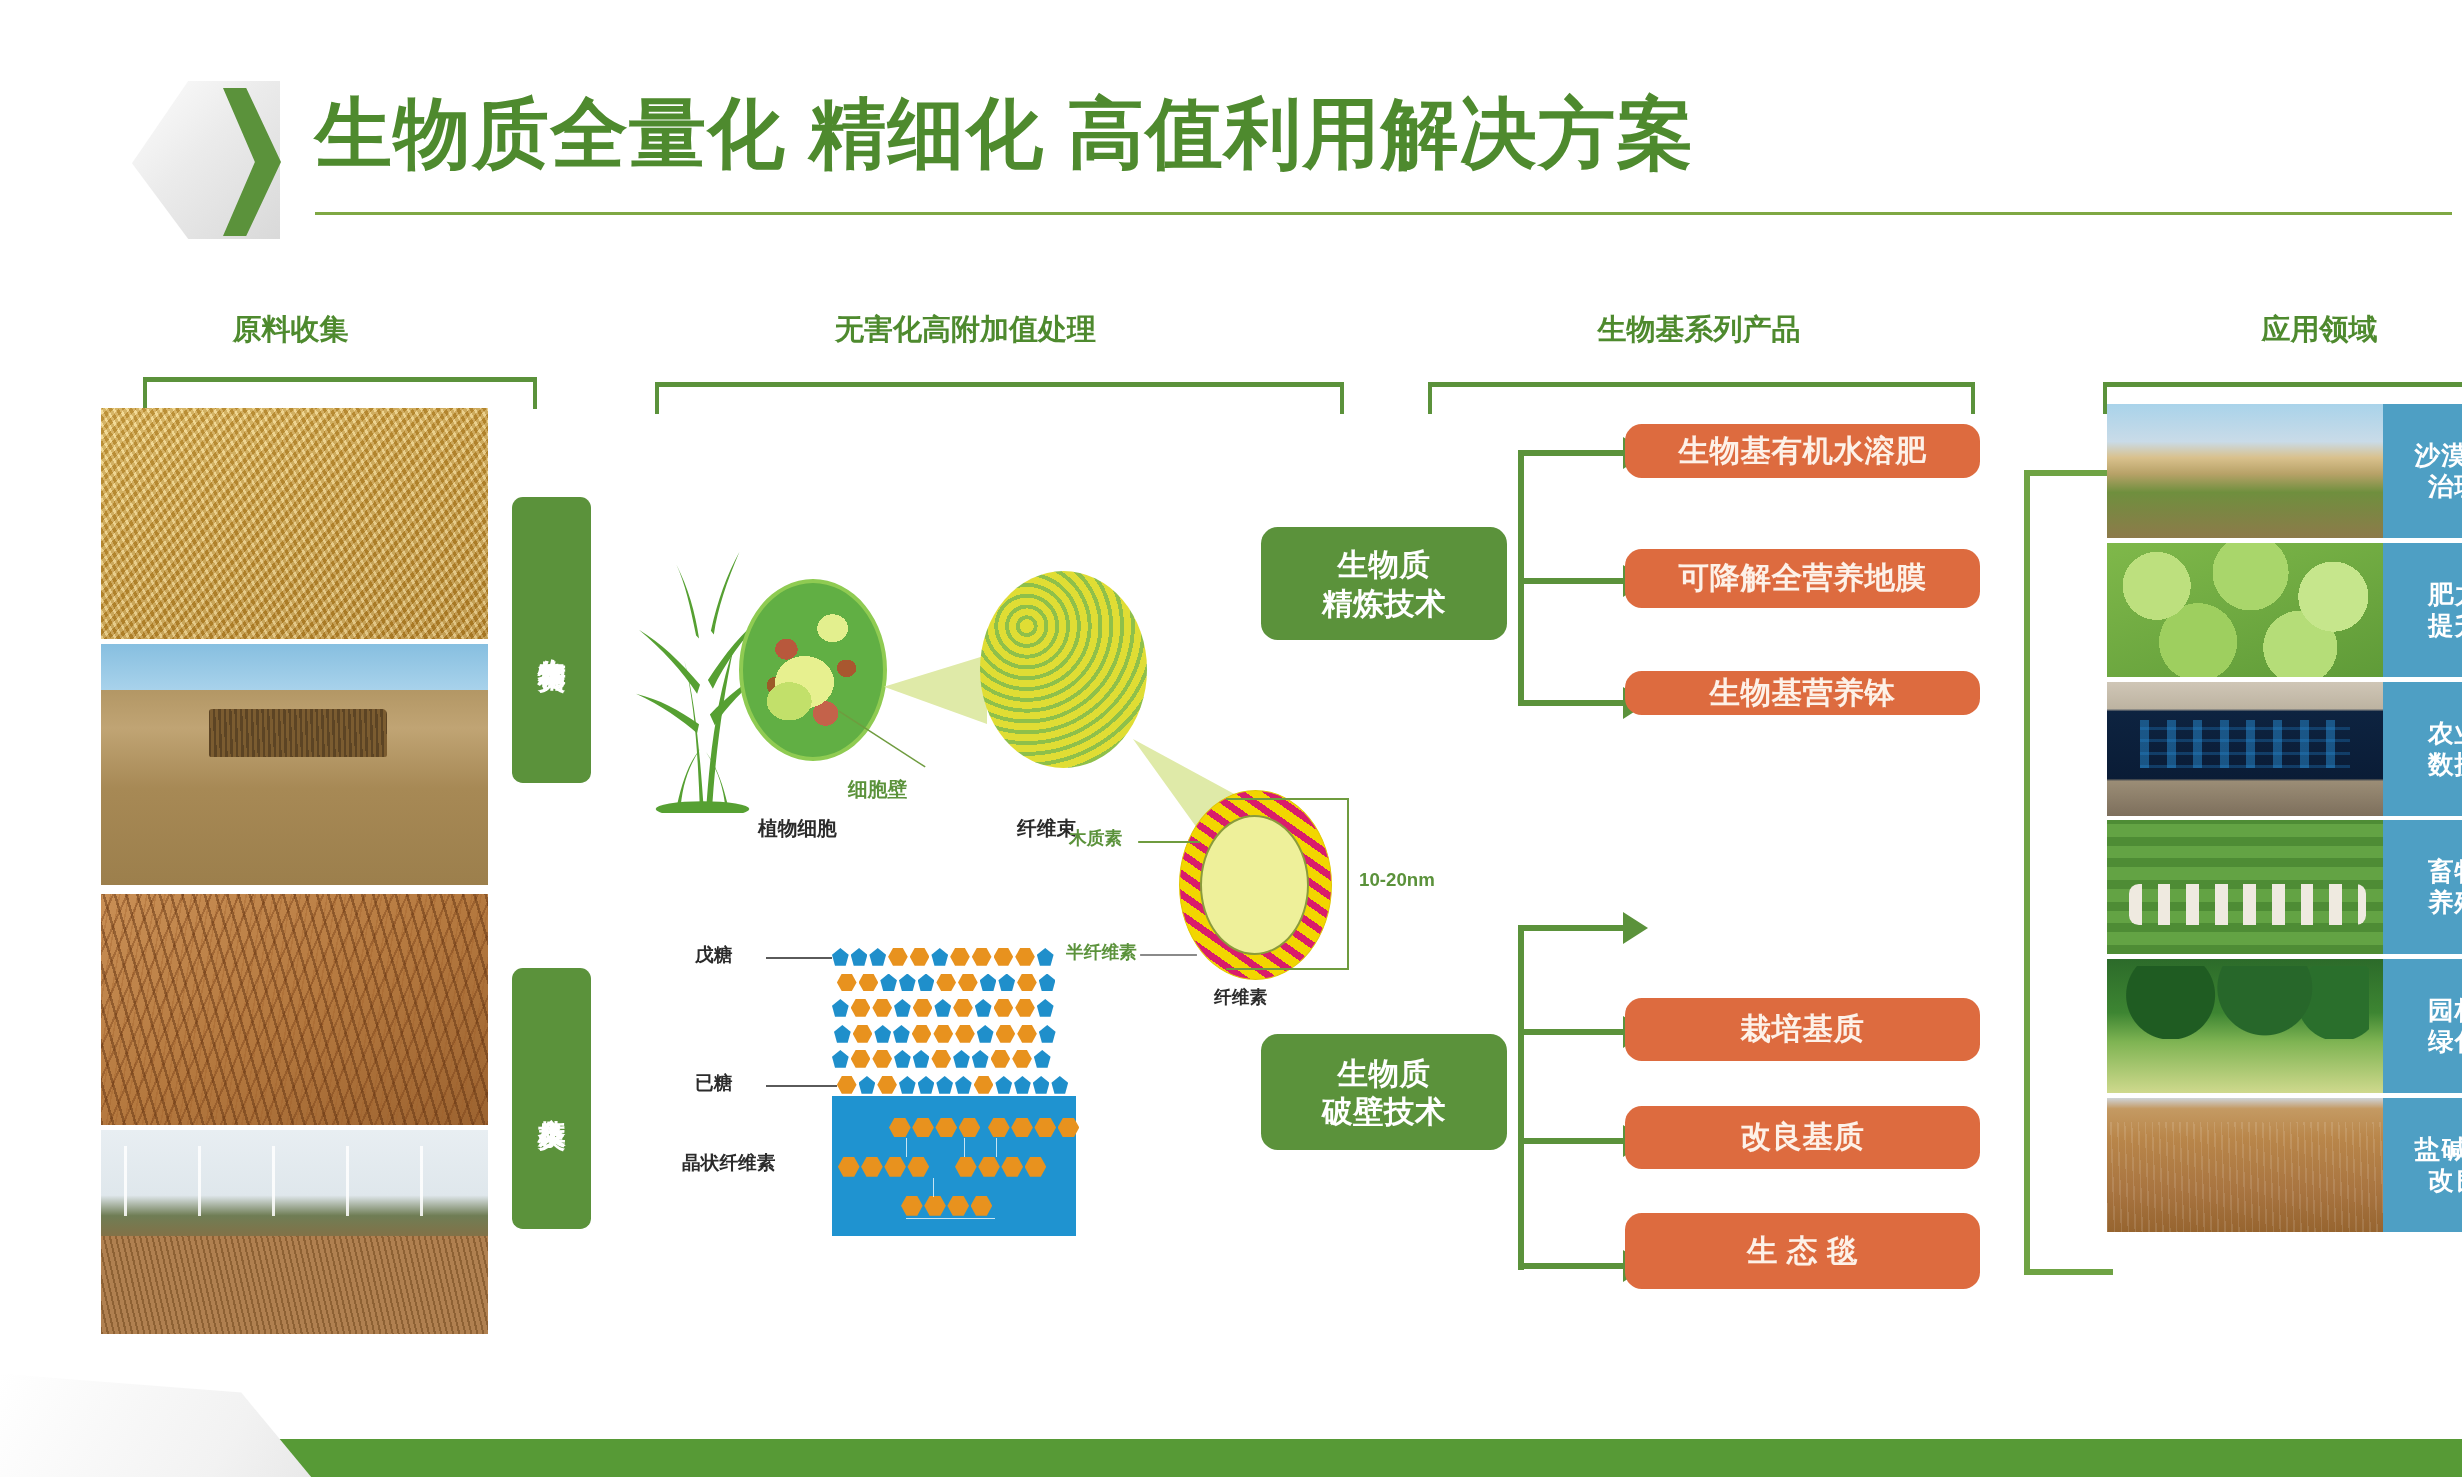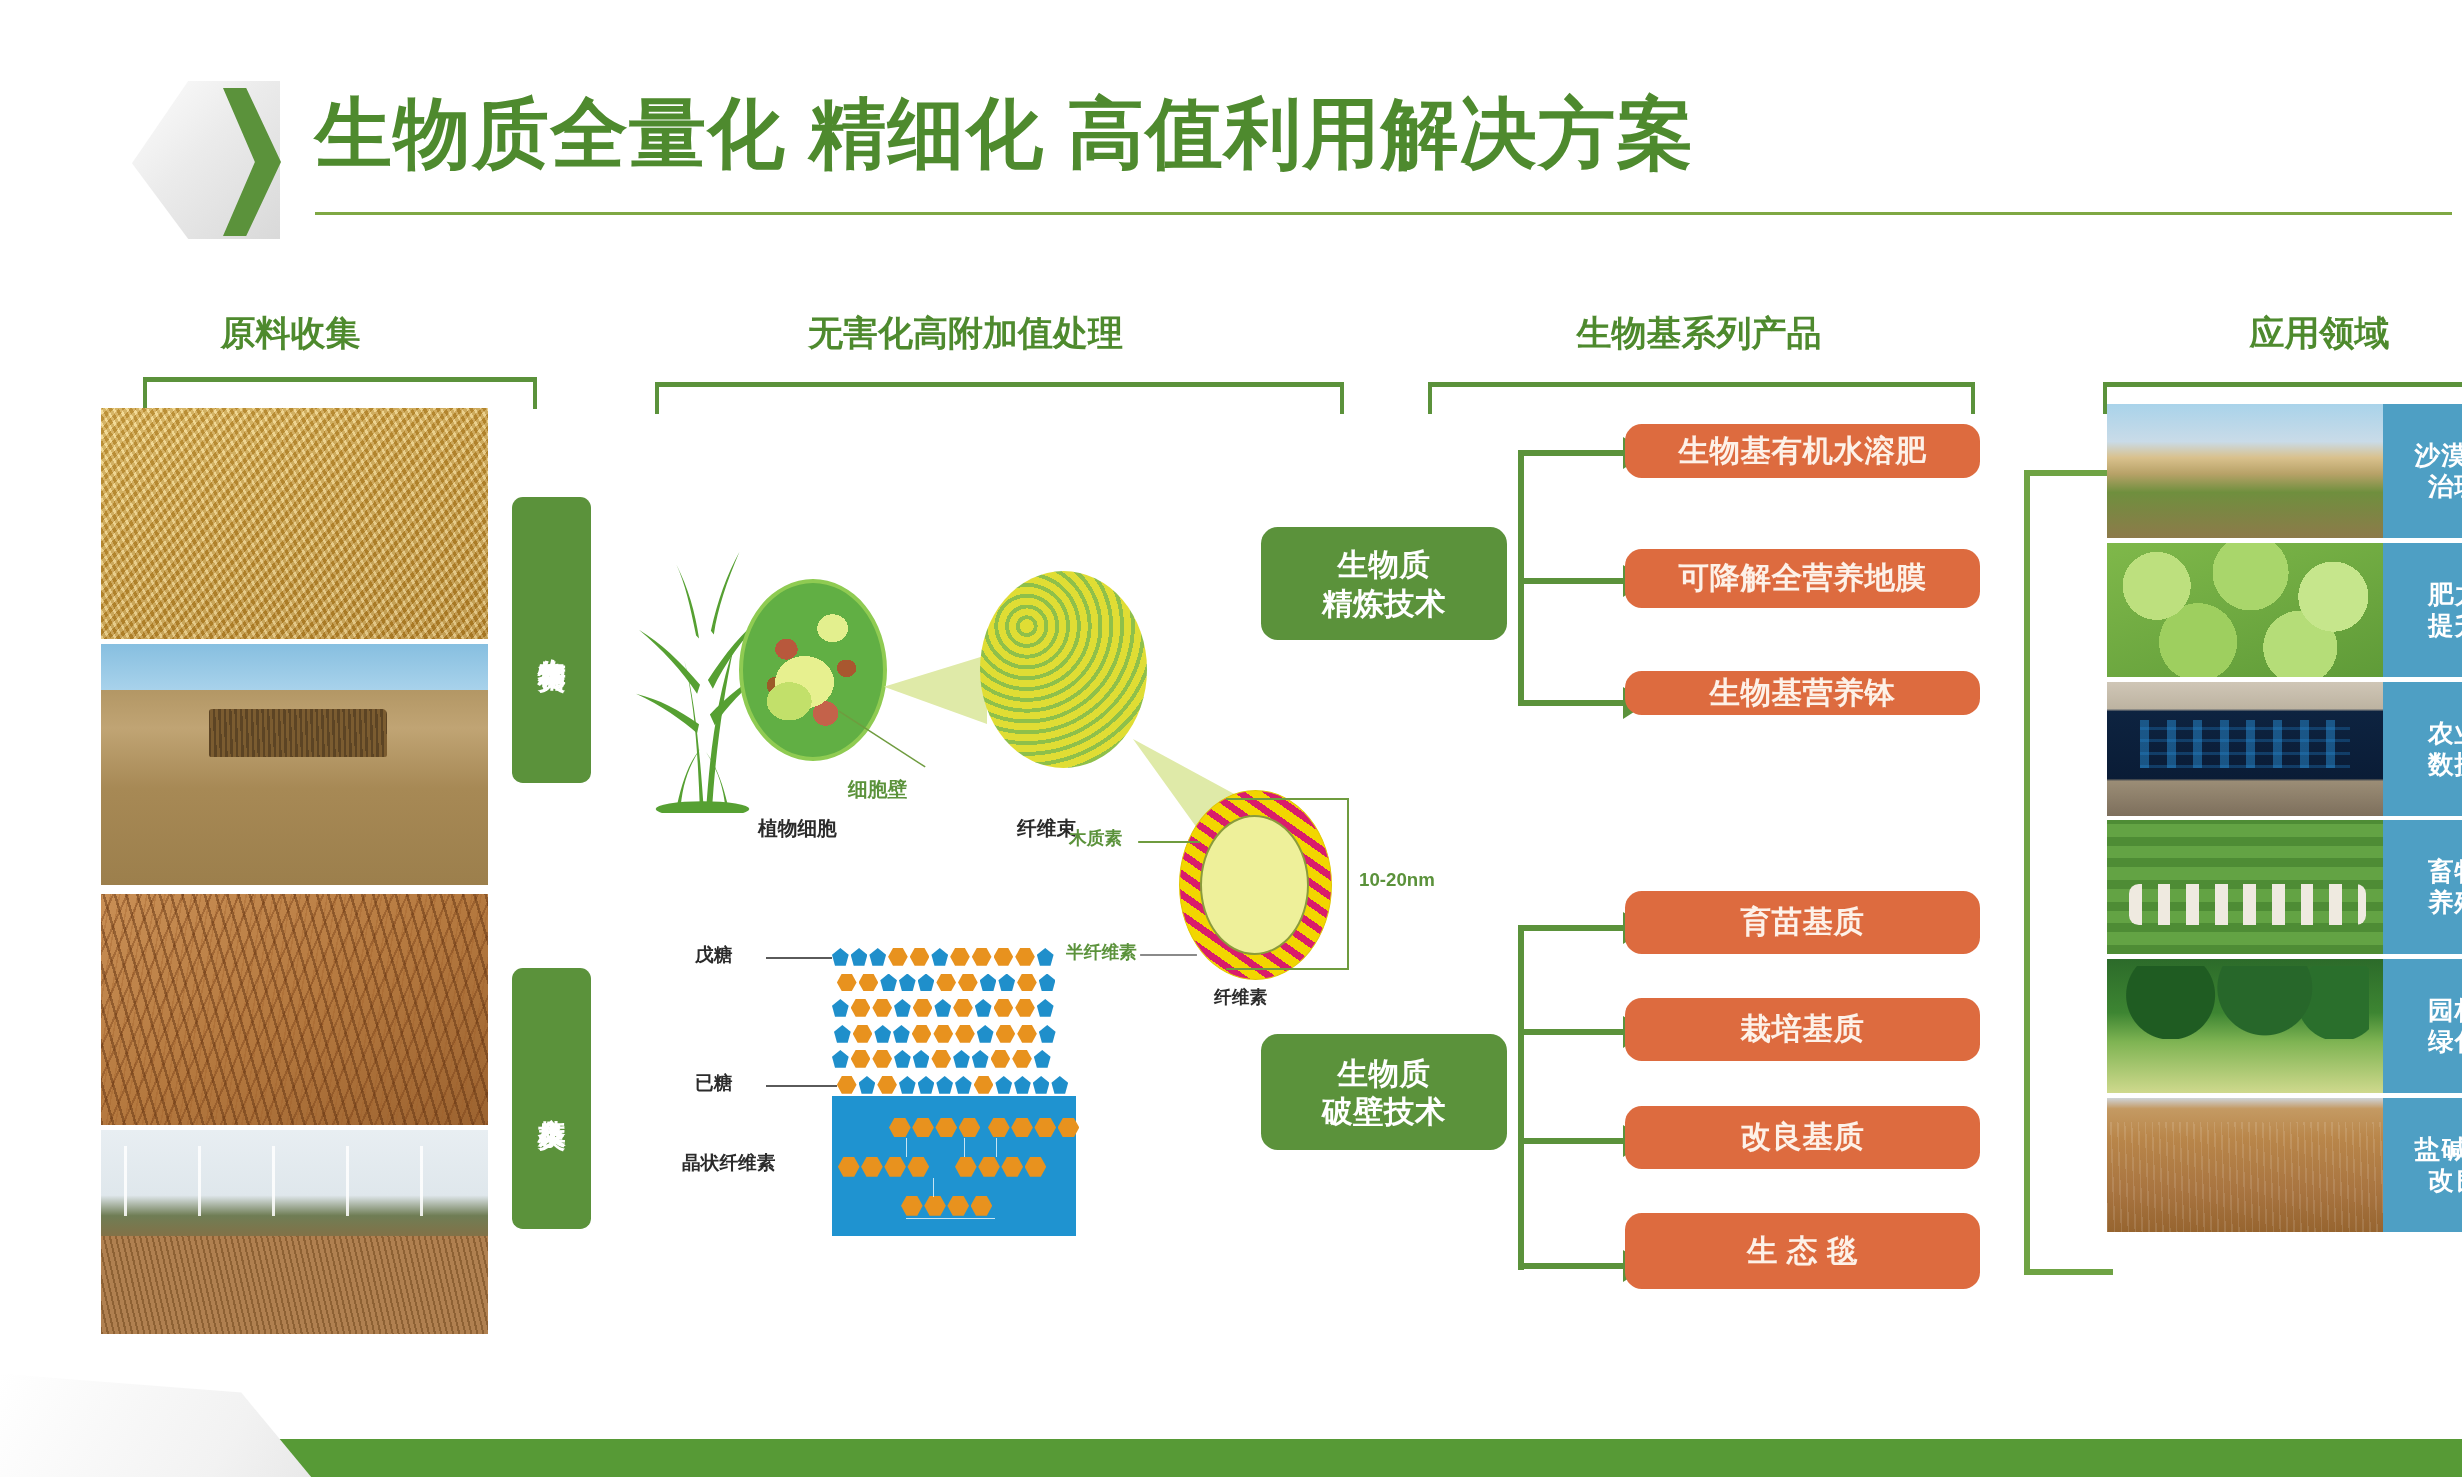--- a/index.html
+++ b/index.html
@@ -31,21 +31,21 @@
     letter-spacing: 1.5px; white-space: nowrap; line-height: 1; text-align: center;
   }
   .title-rule {
     position: absolute; left: 315px; top: 212px;
     width: 2137px; height: 3.4px; background: #7FA843;
   }
 
   
   .col-head {
     position: absolute; text-align: center;
-    font-size: 35px; font-weight: 600; color: #4E8A2E; white-space: nowrap;
+    font-size: 29px; font-weight: 600; color: #4E8A2E; white-space: nowrap;
   }
   .col-bracket {
     position: absolute; border-top: 5.4px solid #5B923B;
     border-left: 4.4px solid #5B923B; border-right: 4.4px solid #5B923B;
     height: 31.5px;
   }
 
   
   .photo { position: absolute; overflow: hidden; background: #d8d2c4; }
 
@@ -454,21 +454,20 @@
   <div class="conn-v" style="left:1518px; top:925px; width:6.4px; height:345px;"></div>
   <div class="conn-h" style="left:1518px; top:925px; width:107px; height:6.4px;"></div>
   <div class="arrow-head" style="left:1623px; top:912px;"></div>
   <div class="conn-h" style="left:1518px; top:1029px; width:107px; height:6.4px;"></div>
   <div class="arrow-head" style="left:1623px; top:1016px;"></div>
   <div class="conn-h" style="left:1518px; top:1138px; width:107px; height:6.4px;"></div>
   <div class="arrow-head" style="left:1623px; top:1125px;"></div>
   <div class="conn-h" style="left:1518px; top:1263px; width:107px; height:6.4px;"></div>
   <div class="arrow-head" style="left:1623px; top:1250px;"></div>
 
-  <div class="prod-pill" style="left:1625px; top:891px; width:355px; height:63px;">育苗基质</div>
   <div class="prod-pill" style="left:1625px; top:1106px; width:355px; height:63px;">改良基质</div>
   <div class="prod-pill" style="left:1625px; top:998px; width:355px; height:63px;">栽培基质</div>
   <div class="prod-pill" style="left:1625px; top:1213px; width:355px; height:76px;">生 态 毯</div>
 
   <div class="app-bracket" style="left:2024px; top:470px; width:89px; height:805px;"></div>
 
   <div class="app-row" style="left:2107px; top:404px; width:419px; height:134px;">
     <div class="app-photo">
         <div class="p-desert"></div>
       </div>

